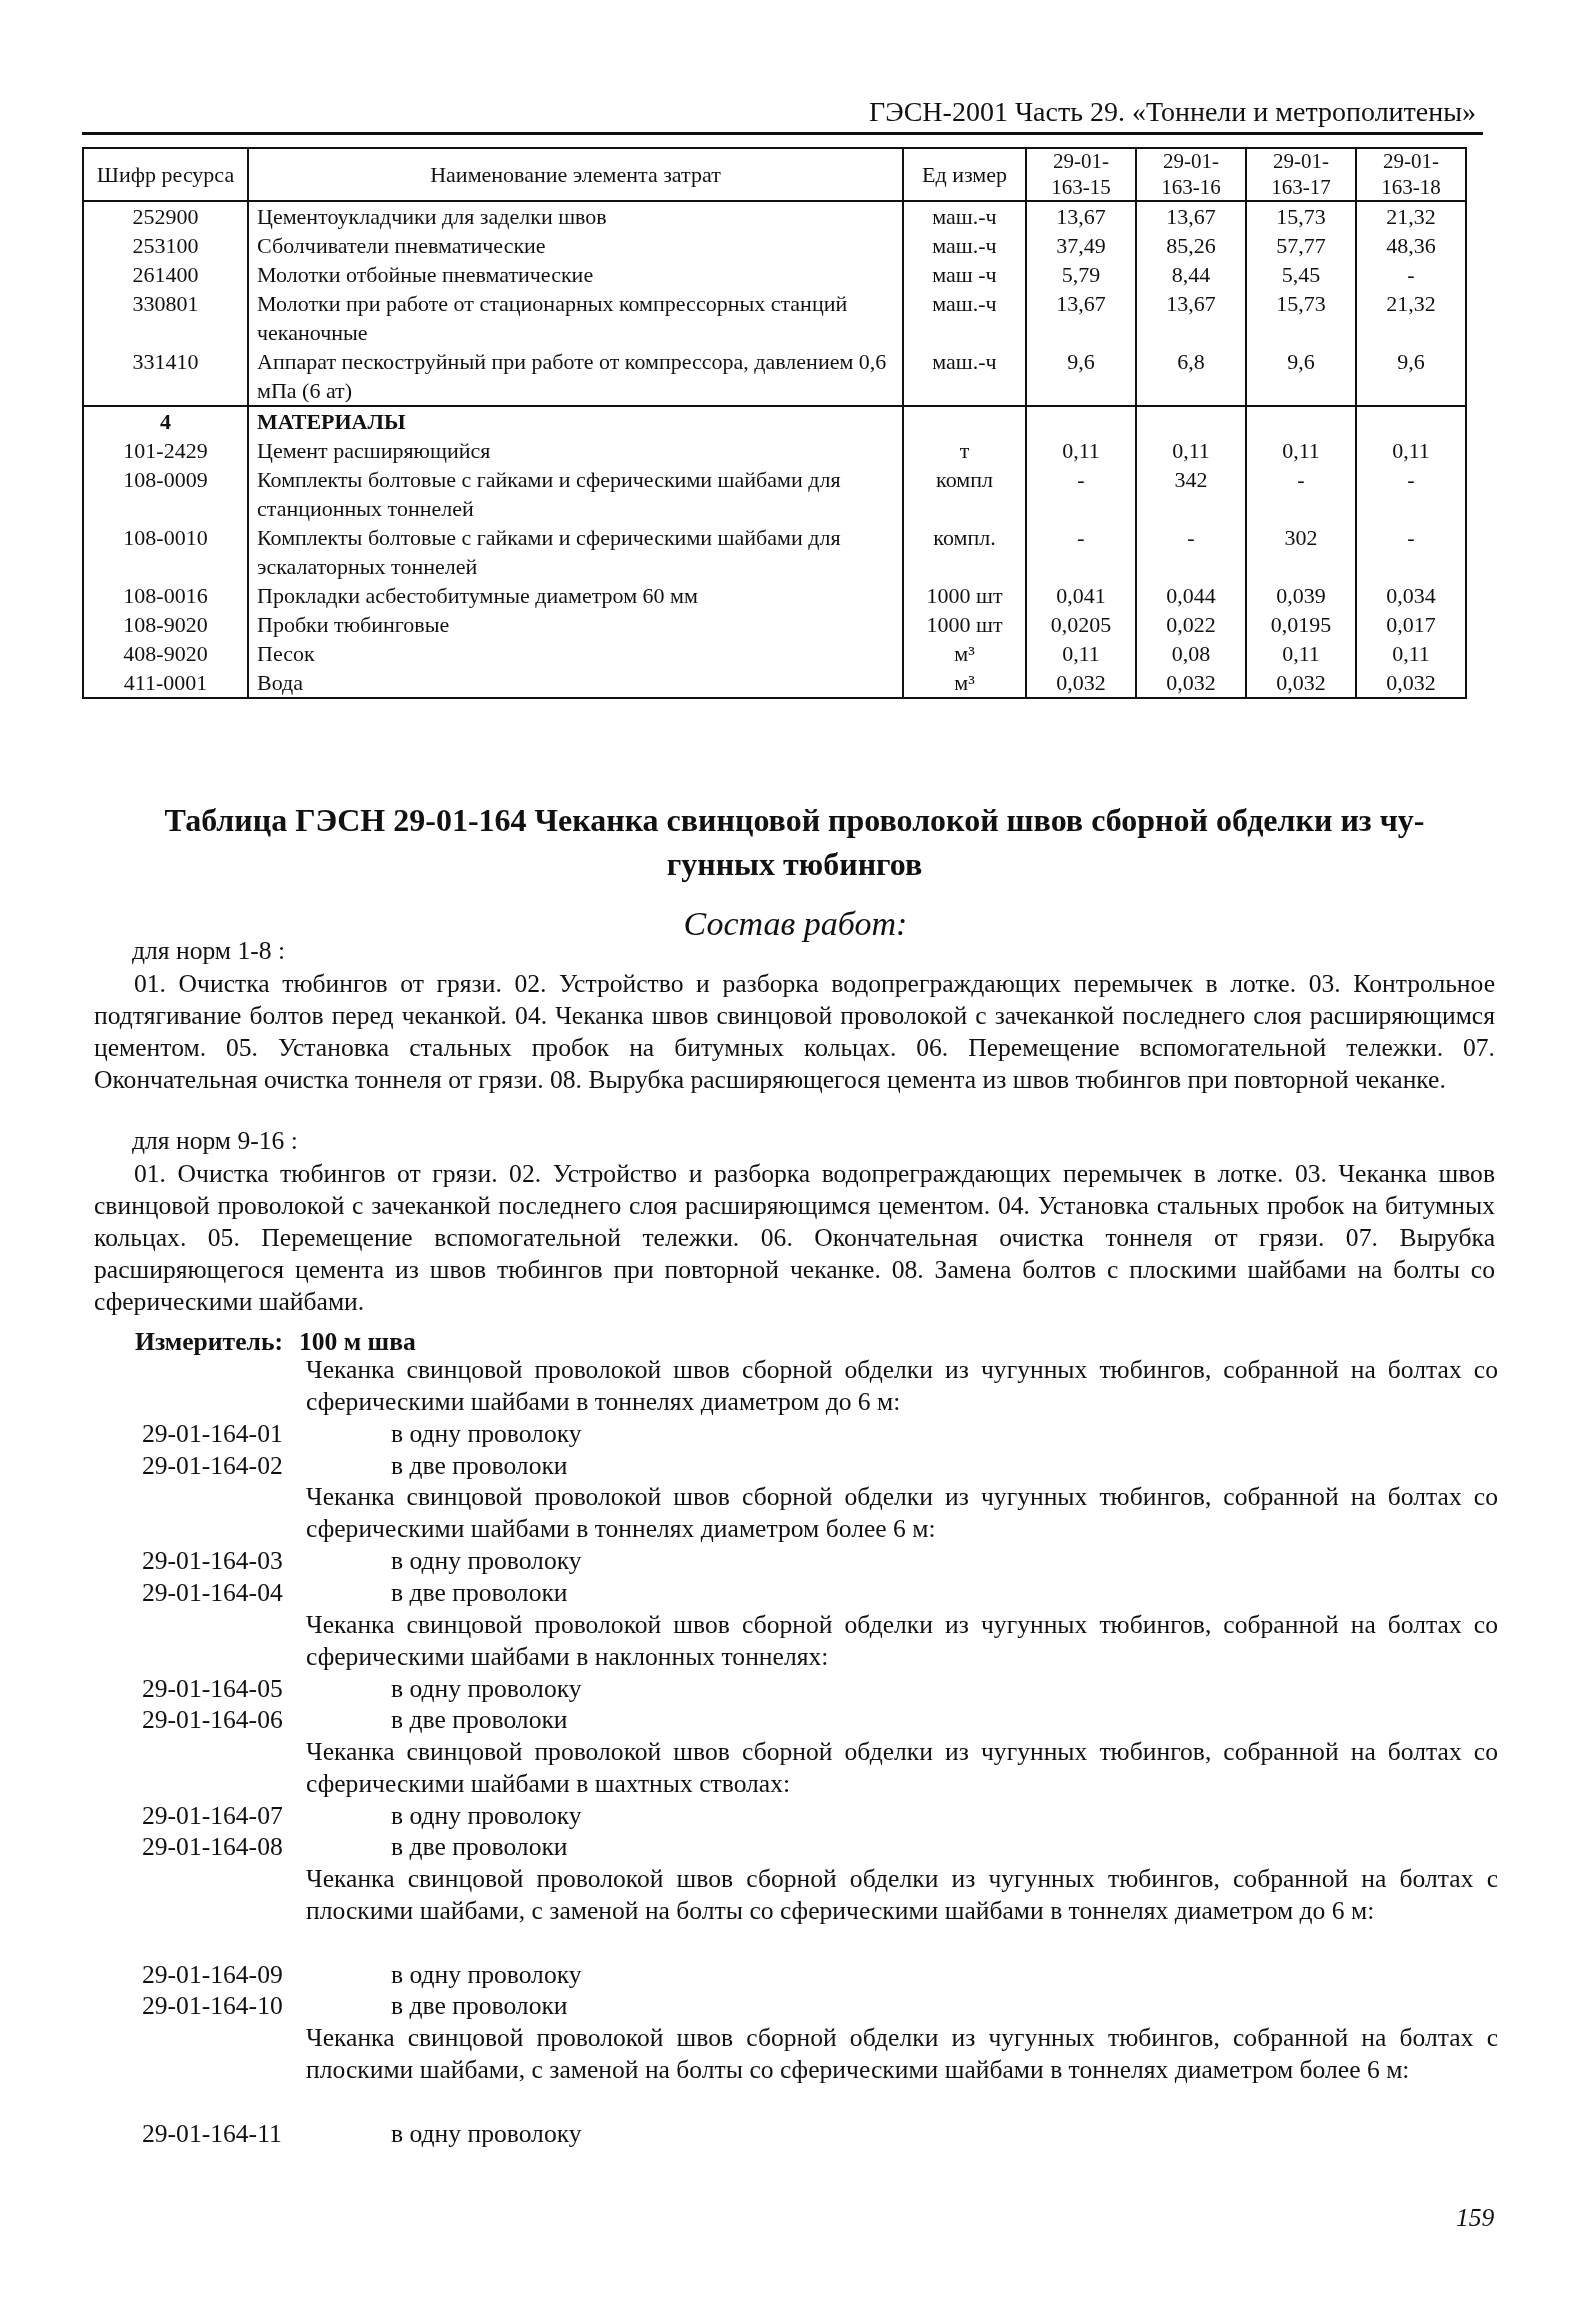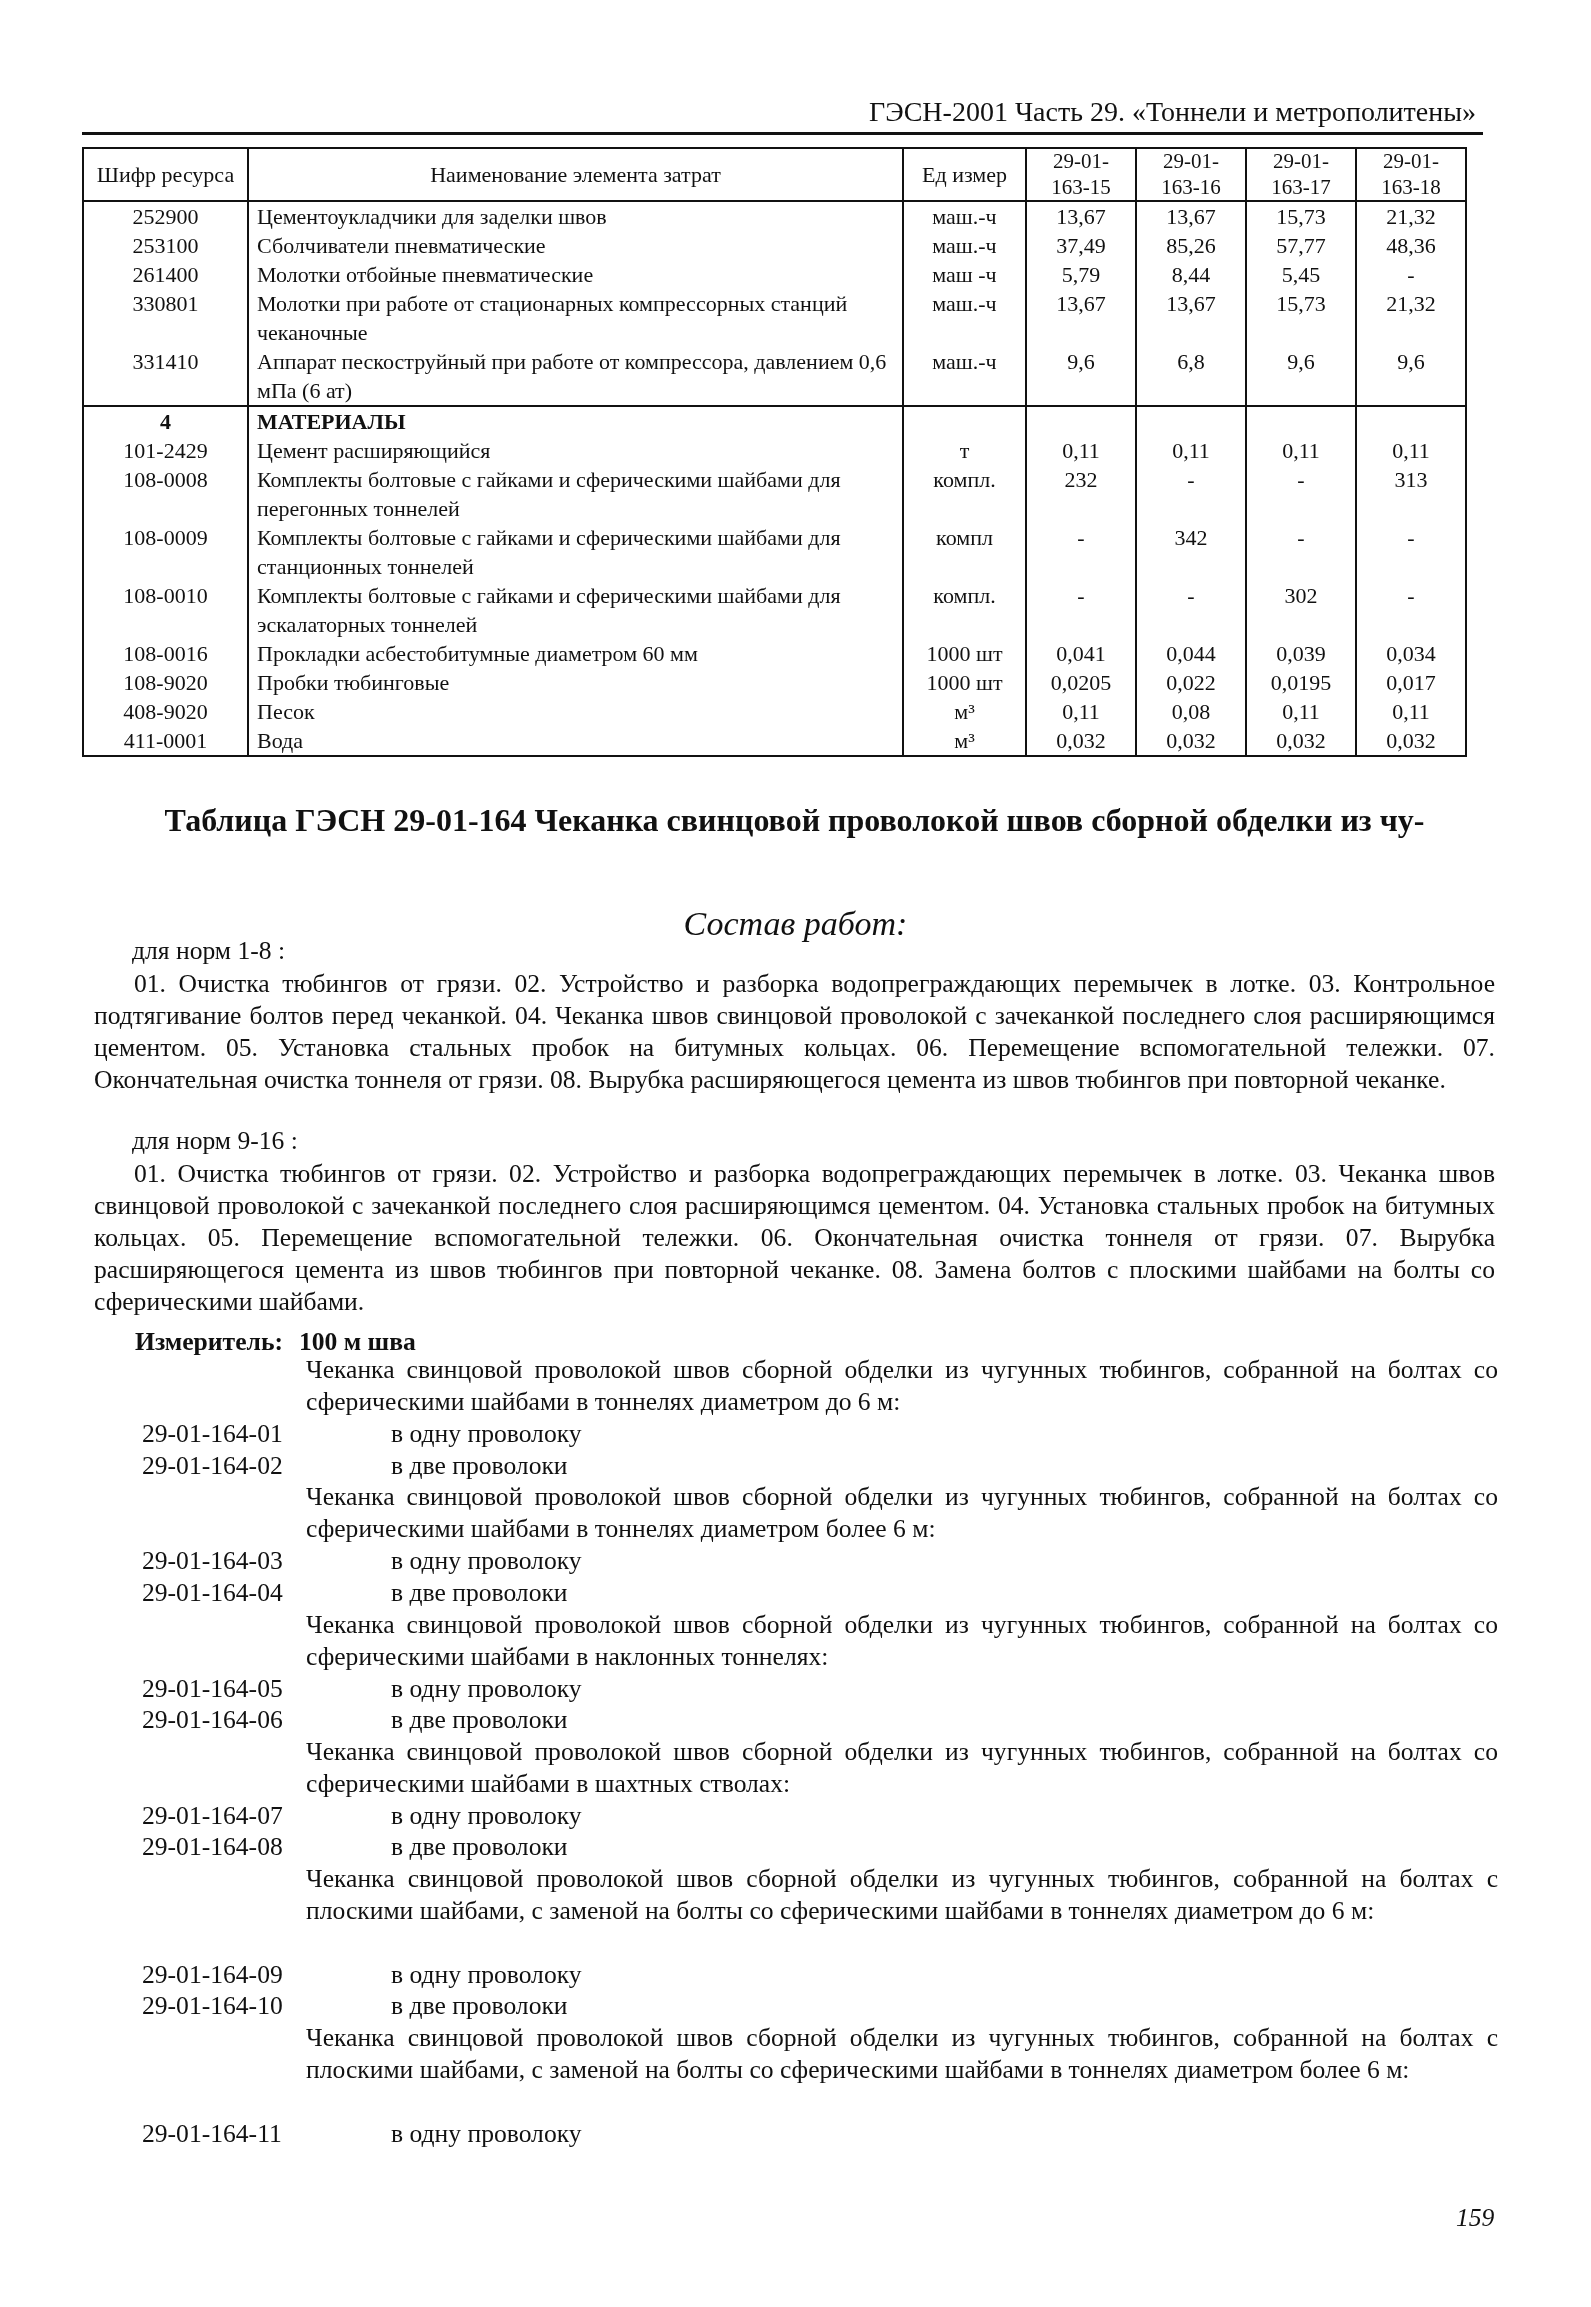--- a/index.html
+++ b/index.html
@@ -134,29 +134,20 @@
       <tr>
         <td class="c-code">101-2429</td>
         <td class="c-name">Цемент расширяющийся</td>
         <td class="c-unit">т</td>
         <td class="c-val">0,11</td>
         <td class="c-val">0,11</td>
         <td class="c-val">0,11</td>
         <td class="c-val">0,11</td>
       </tr>
       <tr>
-        <td class="c-code">108-0008</td>
-        <td class="c-name">Комплекты болтовые с гайками и сферическими шайбами для перегонных тоннелей</td>
-        <td class="c-unit">компл.</td>
-        <td class="c-val">232</td>
-        <td class="c-val">-</td>
-        <td class="c-val">-</td>
-        <td class="c-val">313</td>
-      </tr>
-      <tr>
         <td class="c-code">108-0009</td>
         <td class="c-name">Комплекты болтовые с гайками и сферическими шайбами для станционных тоннелей</td>
         <td class="c-unit">компл</td>
         <td class="c-val">-</td>
         <td class="c-val">342</td>
         <td class="c-val">-</td>
         <td class="c-val">-</td>
       </tr>
       <tr>
         <td class="c-code">108-0010</td>
@@ -201,20 +192,21 @@
         <td class="c-val">0,032</td>
         <td class="c-val">0,032</td>
         <td class="c-val">0,032</td>
         <td class="c-val">0,032</td>
       </tr>
     </tbody>
 </table>
 
 <div class="tbl-title">
   <div>Таблица ГЭСН 29-01-164 Чеканка свинцовой проволокой швов сборной обделки из чу-</div>
+  <div>гунных тюбингов</div>
 </div>
 
 <div class="sostav">Состав работ:</div>
 <div class="sub-hdr" style="top:936px">для норм 1-8 :</div>
 <div class="para indent" style="top:968px">01. Очистка тюбингов от грязи. 02. Устройство и разборка водопреграждающих перемычек в лотке. 03. Контрольное подтягивание болтов перед чеканкой. 04. Чеканка швов свинцовой проволокой с зачеканкой последнего слоя расширяющимся цементом. 05. Установка стальных пробок на битумных кольцах. 06. Перемещение вспомогательной тележки. 07. Окончательная очистка тоннеля от грязи. 08. Вырубка расширяющегося цемента из швов тюбингов при повторной чеканке.</div>
 <div class="sub-hdr" style="top:1126px">для норм 9-16 :</div>
 <div class="para indent" style="top:1158px">01. Очистка тюбингов от грязи. 02. Устройство и разборка водопреграждающих перемычек в лотке. 03. Чеканка швов свинцовой проволокой с зачеканкой последнего слоя расширяющимся цементом. 04. Установка стальных пробок на битумных кольцах. 05. Перемещение вспомогательной тележки. 06. Окончательная очистка тоннеля от грязи. 07. Вырубка расширяющегося цемента из швов тюбингов при повторной чеканке. 08. Замена болтов с плоскими шайбами на болты со сферическими шайбами.</div>
 
 <div class="meas">
   <span>Измеритель:</span><span class="v">100 м шва</span>

